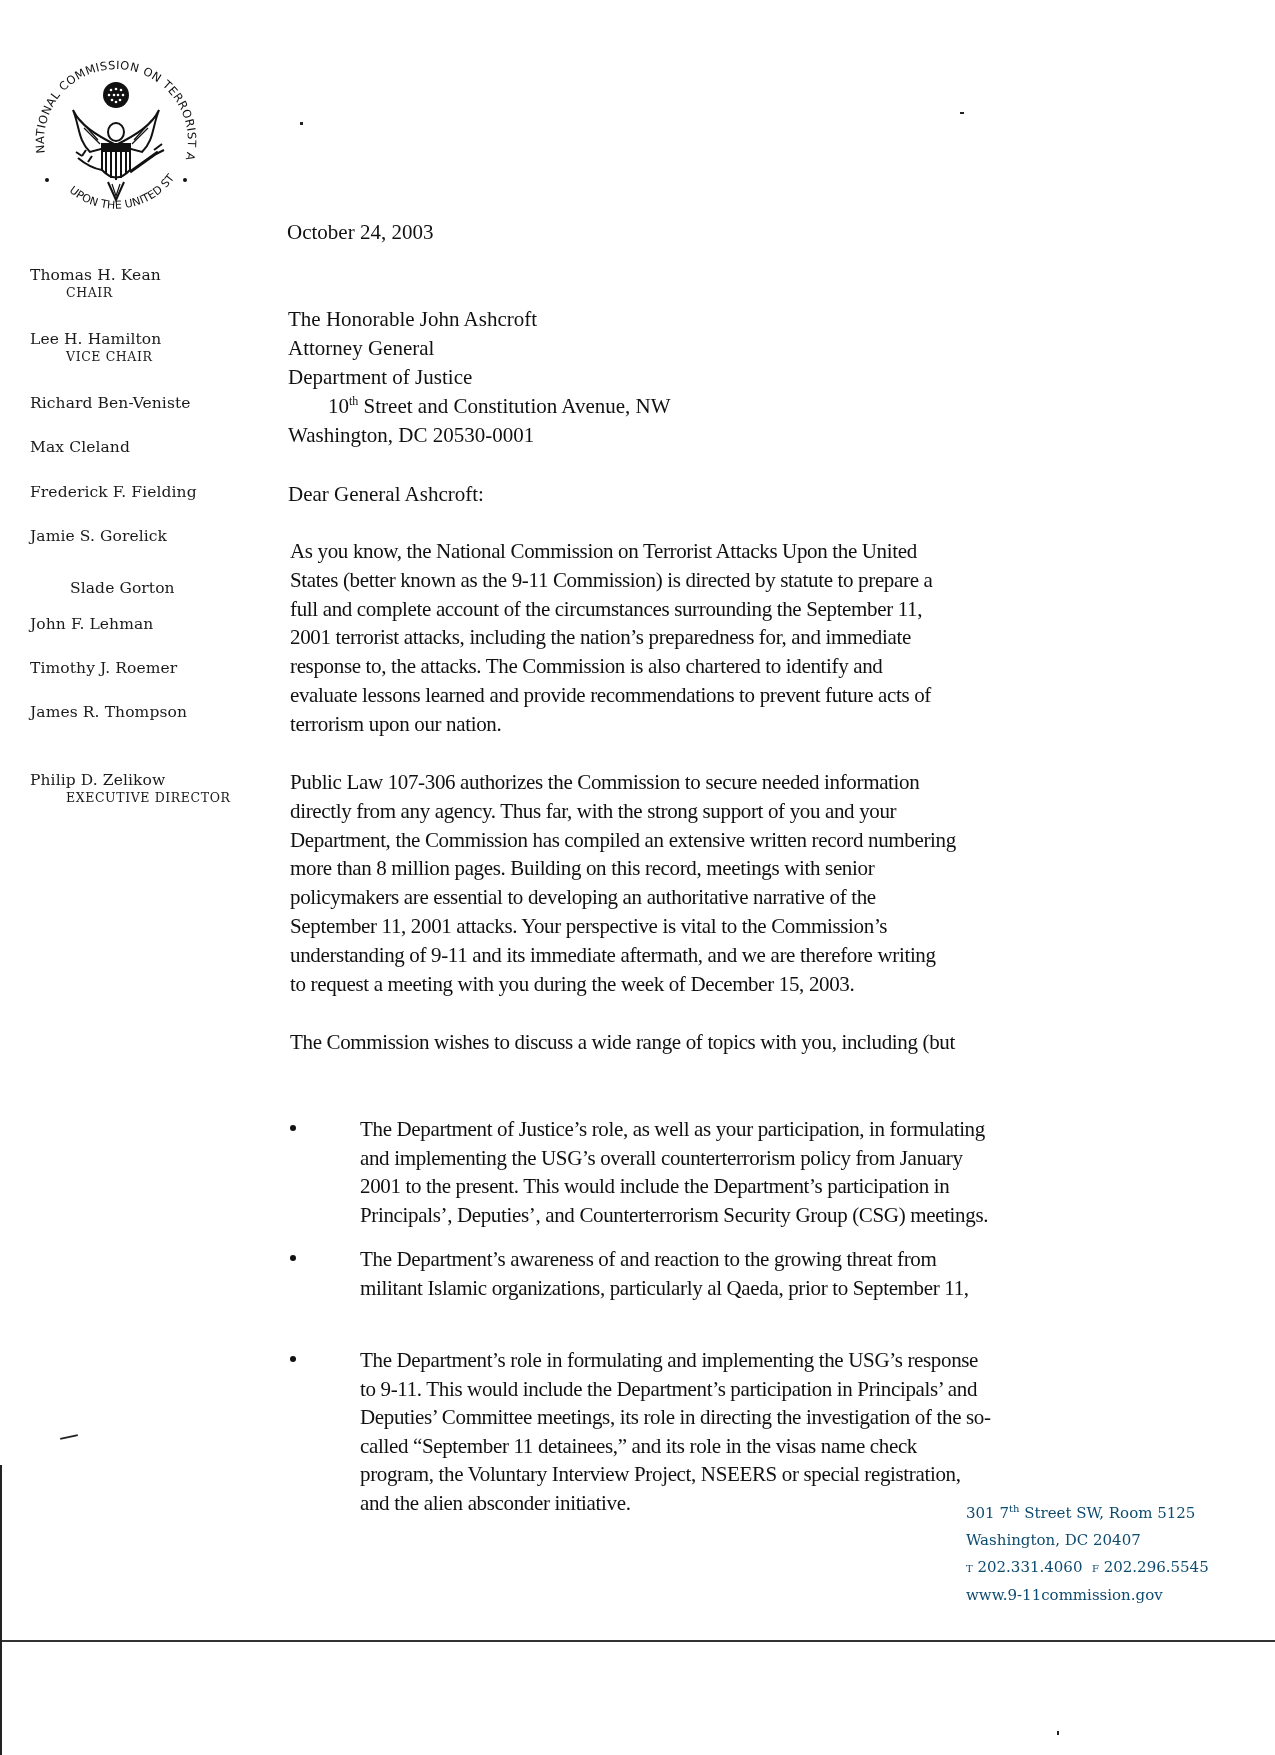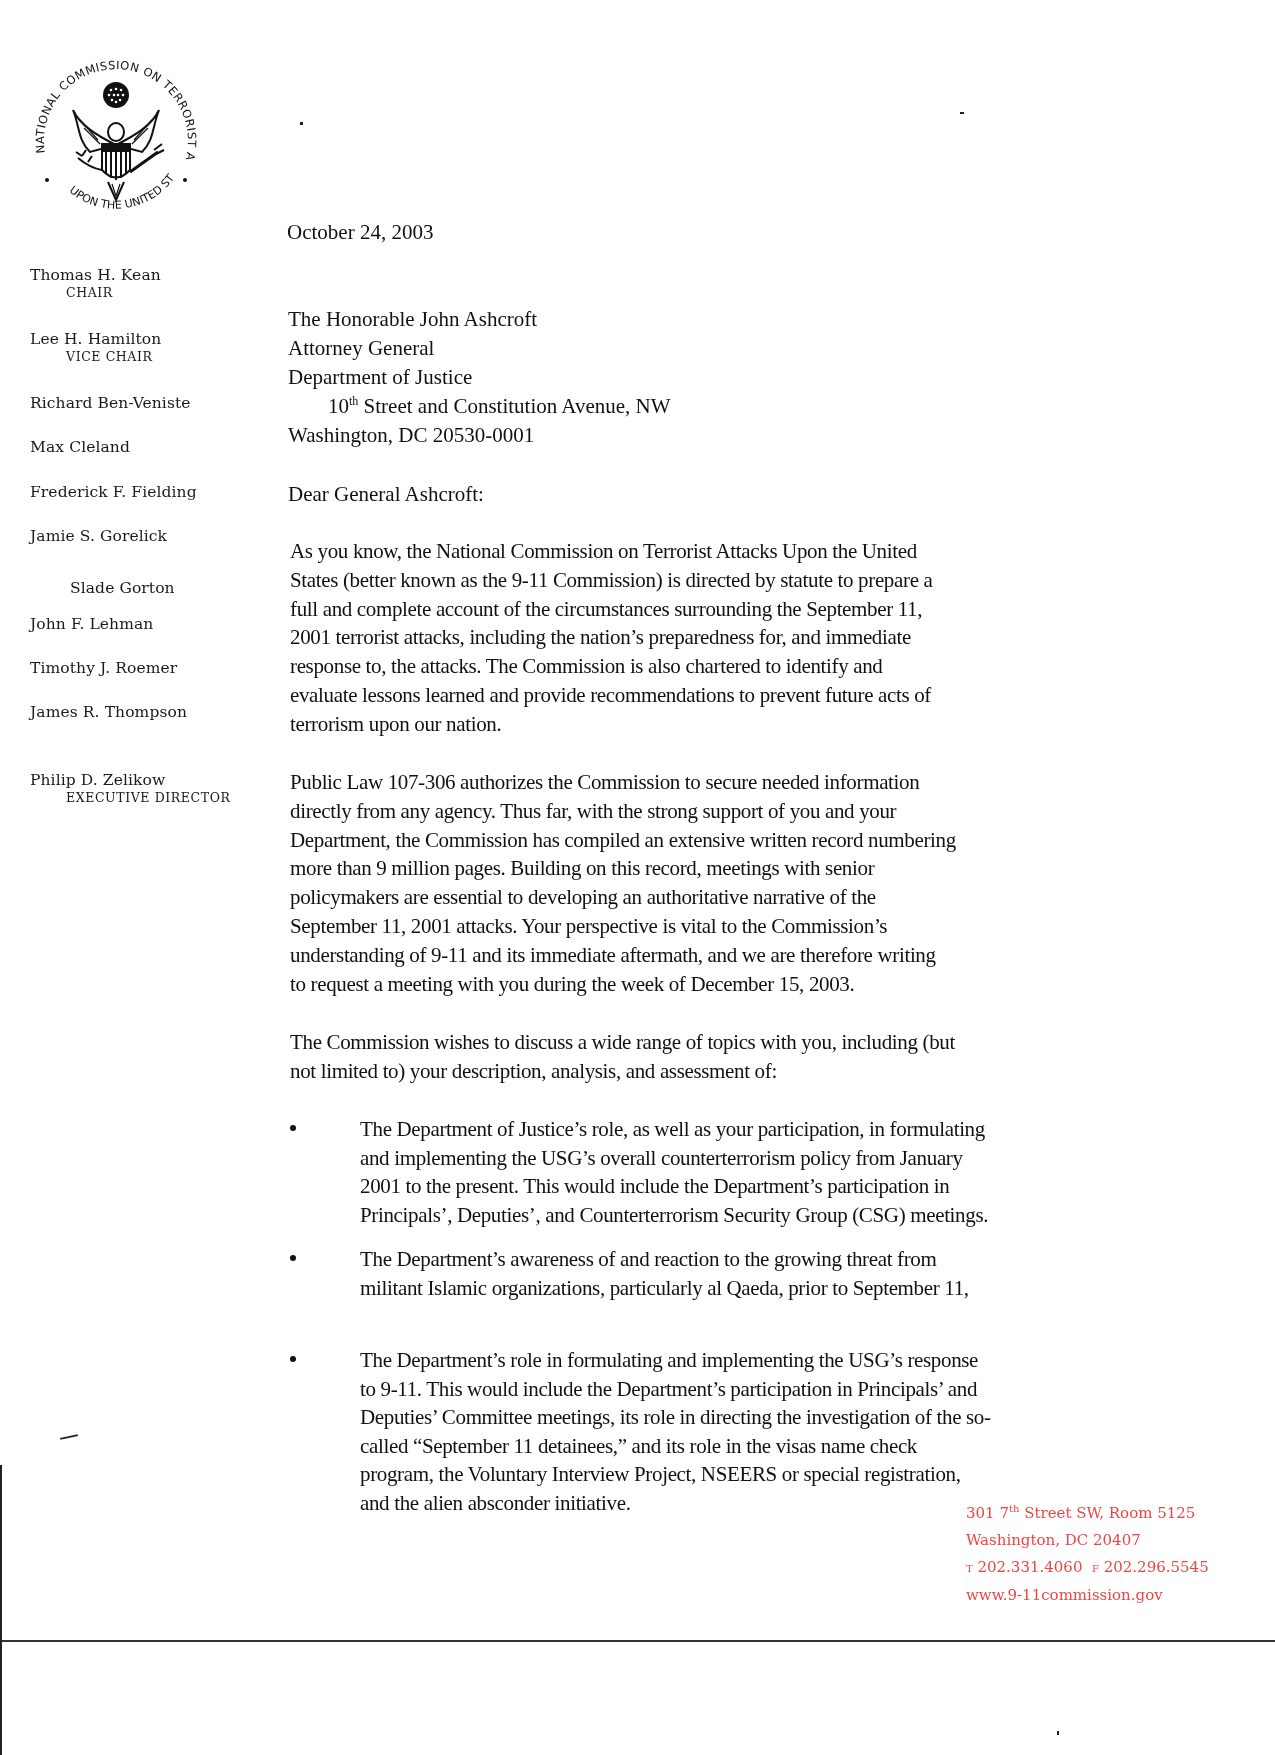--- a/index.html
+++ b/index.html
@@ -31,21 +31,21 @@
     .narrow { letter-spacing: -0.35px; font-stretch: condensed; }
     .bullet-item { position: absolute; left: 290px; width: 840px; }
     .bullet-dot {
       position: absolute; left: 0; top: 10px; width: 6px; height: 6px; border-radius: 50%; background: #111;
     }
     .bullet-text { position: absolute; left: 42px; line-height: 28.6px; }
     .bullet-text .pl { display: block; white-space: nowrap; margin-left: 28px; }
 
     .footer-addr {
       position: absolute; left: 966px; top: 1500px;
-      font-family: "DejaVu Serif", serif; font-size: 15px; color: #ef4444; line-height: 27px;
+      font-family: "DejaVu Serif", serif; font-size: 15px; color: #0c4a6e; line-height: 27px;
     }
     .footer-addr .fl { display: block; white-space: nowrap; }
     .footer-addr .sm { font-size: 10px; }
     .rule {
       position: absolute; left: 0; top: 1640px; width: 1275px; height: 2px; background: #333;
     }
     .left-edge {
       position: absolute; left: 0; top: 1465px; width: 2px; height: 290px; background: #222;
     }
     .speck { position: absolute; background: #222; }
@@ -170,30 +170,29 @@
     <span class="pl">2001 terrorist attacks, including the nation’s preparedness for, and immediate</span>
     <span class="pl">response to, the attacks.  The Commission is also chartered to identify and</span>
     <span class="pl">evaluate lessons learned and provide recommendations to prevent future acts of</span>
     <span class="pl">terrorism upon our nation.</span>
   </div>
 
   <div class="para narrow" style="top:768px;">
     <span class="pl">Public Law 107-306 authorizes the Commission to secure needed information</span>
     <span class="pl">directly from any agency.  Thus far, with the strong support of you and your</span>
     <span class="pl">Department, the Commission has compiled an extensive written record numbering</span>
-    <span class="pl">more than 9 million pages.  Building on this record, meetings with senior</span>
+    <span class="pl">more than 8 million pages.  Building on this record, meetings with senior</span>
     <span class="pl">policymakers are essential to developing an authoritative narrative of the</span>
     <span class="pl">September 11, 2001 attacks.  Your perspective is vital to the Commission’s</span>
     <span class="pl">understanding of 9-11 and its immediate aftermath, and we are therefore writing</span>
     <span class="pl">to request a meeting with you during the week of December 15, 2003.</span>
   </div>
 
   <div class="para narrow" style="top:1028px;">
     <span class="pl">The Commission wishes to discuss a wide range of topics with you, including (but</span>
-    <span class="pl">not limited to) your description, analysis, and assessment of:</span>
   </div>
 
   <div class="bullet-item narrow" style="top:1115px;">
     <span class="bullet-dot"></span>
     <div class="bullet-text">
       <span class="pl">The Department of Justice’s role, as well as your participation, in formulating</span>
       <span class="pl">and implementing the USG’s overall counterterrorism policy from January</span>
       <span class="pl">2001 to the present.  This would include the Department’s participation in</span>
       <span class="pl">Principals’, Deputies’, and Counterterrorism Security Group (CSG) meetings.</span>
     </div>

